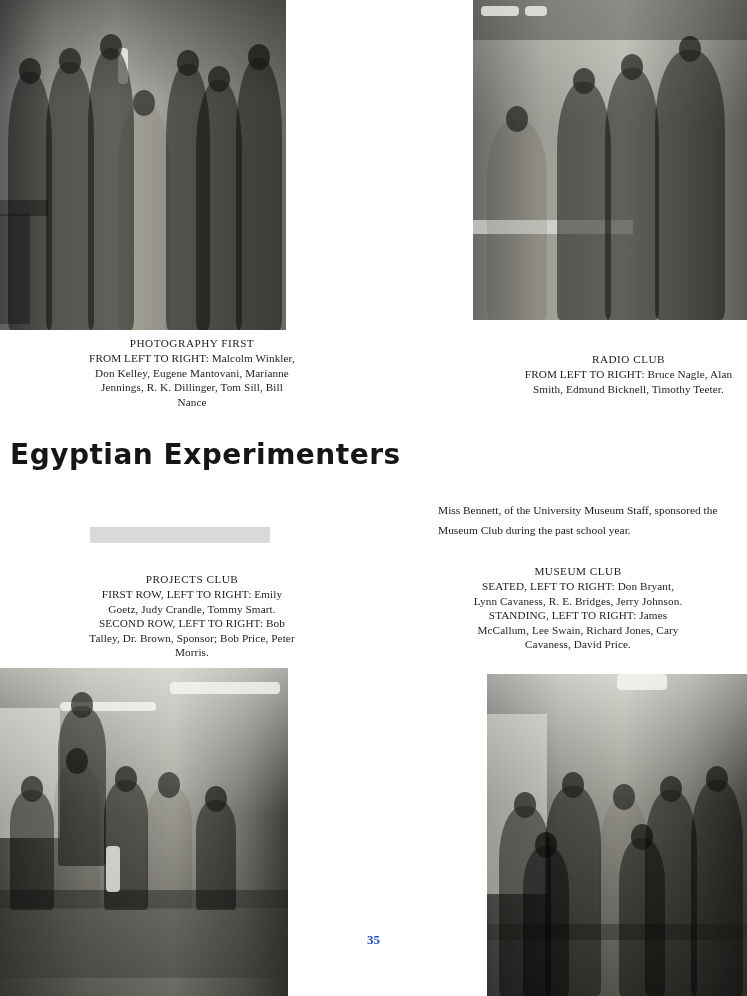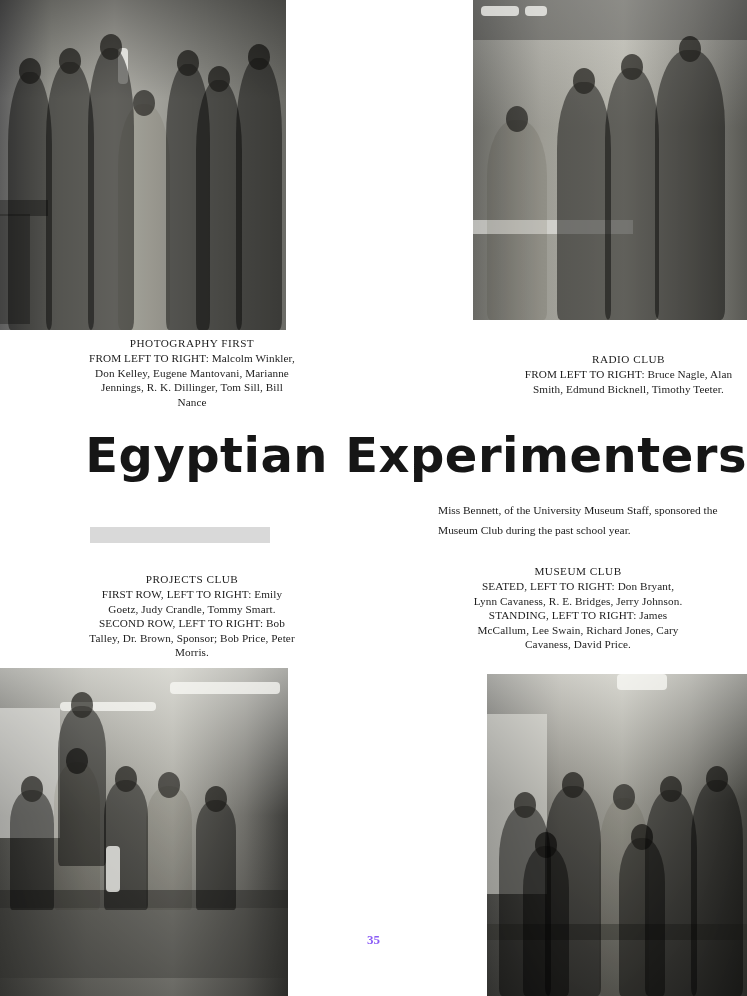--- a/index.html
+++ b/index.html
@@ -105,24 +105,24 @@
   }
   .caption-body {
     text-align: center;
   }
 
   
   #headline {
     position: absolute;
     left: 0; right: 0;
     top: 432px;
-    text-align: right;
+    text-align: left;
     font-family: "DejaVu Sans", sans-serif;
     font-weight: bold;
-    font-size: 48px;
+    font-size: 28px;
     letter-spacing: 0.5px;
     color: #161616;
     line-height: 46px;
     margin-left: 10px;
   }
 
   
   #museum-note {
     position: absolute;
     left: 438px;
@@ -145,21 +145,21 @@
 
   
   #page-number {
     position: absolute;
     left: 0; right: 0;
     top: 932px;
     text-align: center;
     font-family: "Liberation Serif", serif;
     font-size: 13px;
     font-weight: bold;
-    color: #8b5cf6;
+    color: #1d4ed8;
   }
 </style>
 </head>
 <body>
 
 <div class="page">
 
   <div class="photo" id="photo-photography">
     <div class="shelf" style="left:0; top:200px; width:48px; height:16px;"></div>
     <div class="shelf" style="left:0; top:214px; width:30px; height:110px;"></div>

